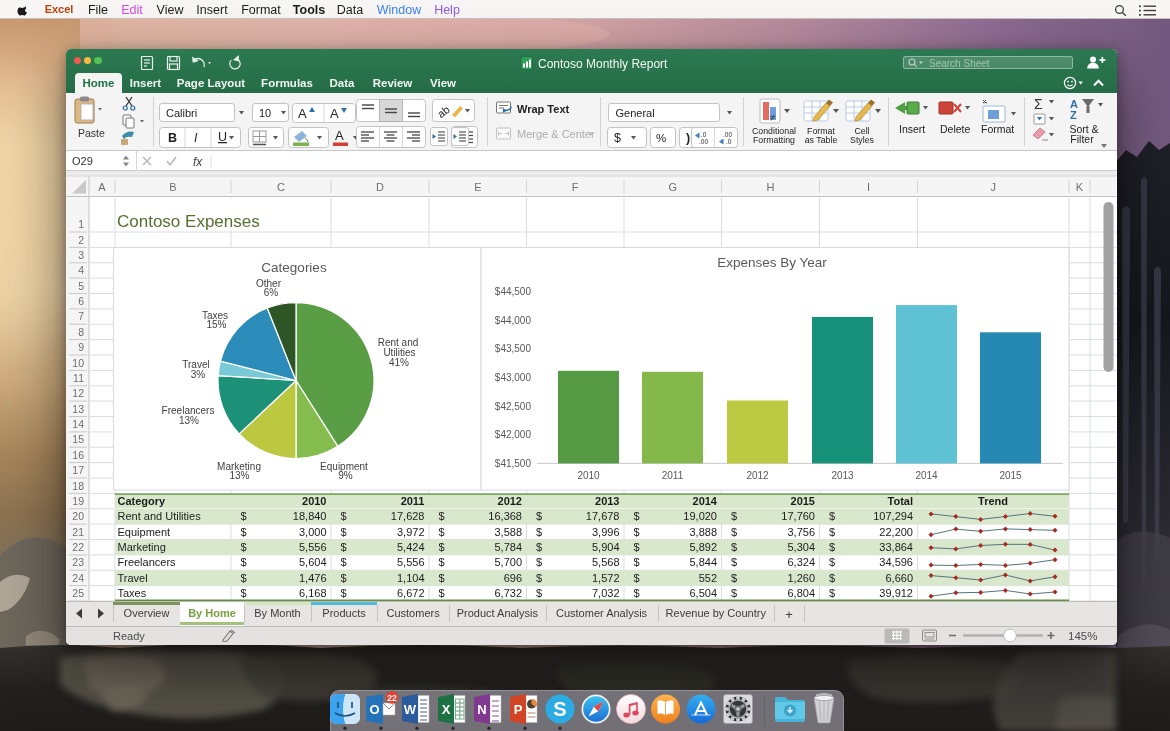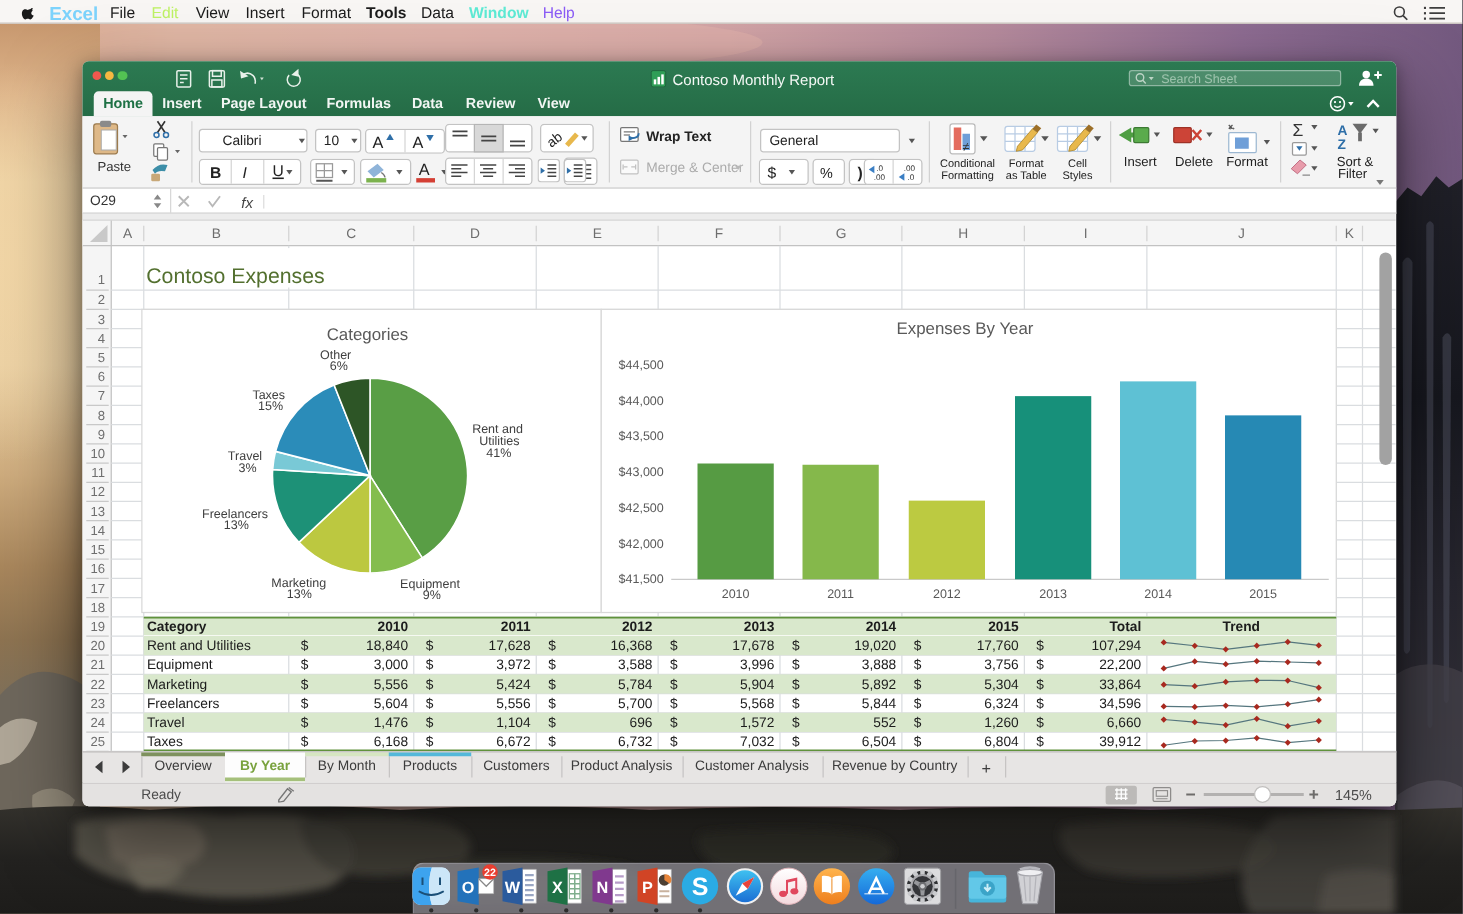--- a/index.html
+++ b/index.html
@@ -79,29 +79,29 @@
 <path d="M1020,652 Q1070,646 1116,652 L1116,731 L1000,731 Q980,690 1020,652 Z" fill="#4a4741" opacity="0.8"></path>
 <path d="M1060,700 Q1090,690 1116,700 L1116,731 L1054,731 Z" fill="#5b574f" opacity="0.6"></path>
 </g>
 </svg>
 
 <div class="abs" style="left:0;top:0;width:1170px;height:19px;background:#f8f6f4;border-bottom:1px solid #c9c2bc"></div>
 <svg class="abs" style="left:17px;top:4px" width="13.5" height="13" viewBox="0 0 16 14">
  <path d="M8.6,3.4 c0.5,-0.7 1.4,-1.2 2.2,-1.2 0.1,0.9 -0.3,1.7 -0.8,2.3 -0.5,0.6 -1.3,1.1 -2.1,1 -0.1,-0.8 0.3,-1.6 0.7,-2.1 Z" fill="#1a1a1a"></path>
  <path d="M11.8,9.2 c-0.3,0.8 -0.5,1.1 -0.9,1.8 -0.6,0.9 -1.4,2 -2.4,2 -0.9,0 -1.1,-0.6 -2.3,-0.6 -1.2,0 -1.5,0.6 -2.3,0.6 -1,0 -1.7,-1 -2.3,-1.9 C0.4,9.5 0.2,6.6 1.1,5.1 c0.6,-1.1 1.6,-1.7 2.6,-1.7 1,0 1.6,0.6 2.4,0.6 0.8,0 1.3,-0.6 2.4,-0.6 0.9,0 1.8,0.5 2.4,1.3 -2.1,1.2 -1.8,4.1 0.9,4.5 Z" fill="#1a1a1a"></path>
 </svg>
-<div class="abs" style="left:59px;top:2.5px;transform:translateX(-50%);font-size:15px;font-weight:700;color:#7dd3fc">Excel</div>
+<div class="abs" style="left:59px;top:2.5px;transform:translateX(-50%);font-size:11px;font-weight:700;color:#c2410c">Excel</div>
 <div class="abs" style="left:98px;top:2.5px;transform:translateX(-50%);font-size:12.5px;font-weight:400;color:#1c1c1c">File</div>
-<div class="abs" style="left:132px;top:2.5px;transform:translateX(-50%);font-size:12.5px;font-weight:400;color:#bef264">Edit</div>
+<div class="abs" style="left:132px;top:2.5px;transform:translateX(-50%);font-size:12.5px;font-weight:400;color:#d946ef">Edit</div>
 <div class="abs" style="left:170px;top:2.5px;transform:translateX(-50%);font-size:12.5px;font-weight:400;color:#1c1c1c">View</div>
 <div class="abs" style="left:212px;top:2.5px;transform:translateX(-50%);font-size:12.5px;font-weight:400;color:#1c1c1c">Insert</div>
 <div class="abs" style="left:261px;top:2.5px;transform:translateX(-50%);font-size:12.5px;font-weight:400;color:#1c1c1c">Format</div>
 <div class="abs" style="left:309px;top:2.5px;transform:translateX(-50%);font-size:12.5px;font-weight:700;color:#1c1c1c">Tools</div>
 <div class="abs" style="left:350px;top:2.5px;transform:translateX(-50%);font-size:12.5px;font-weight:400;color:#1c1c1c">Data</div>
-<div class="abs" style="left:399px;top:2.5px;transform:translateX(-50%);font-size:12.5px;font-weight:700;color:#5eead4">Window</div>
+<div class="abs" style="left:399px;top:2.5px;transform:translateX(-50%);font-size:12.5px;font-weight:400;color:#3b82f6">Window</div>
 <div class="abs" style="left:447px;top:2.5px;transform:translateX(-50%);font-size:12.5px;font-weight:400;color:#8b5cf6">Help</div>
 <svg class="abs" style="left:1114px;top:4px" width="13" height="13" viewBox="0 0 13 13">
     <circle cx="5.5" cy="5.5" r="3.9" fill="none" stroke="#3e3e3e" stroke-width="1.3"></circle>
     <line x1="8.5" y1="8.5" x2="11.8" y2="11.8" stroke="#3e3e3e" stroke-width="1.4"></line>
   </svg>
 <svg class="abs" style="left:1139px;top:5px" width="18" height="11" viewBox="0 0 18 11">
     <g stroke="#3e3e3e" stroke-width="1.4">
       <line x1="4.5" y1="1.2" x2="17" y2="1.2"></line>
       <line x1="4.5" y1="5.5" x2="17" y2="5.5"></line>
       <line x1="4.5" y1="9.8" x2="17" y2="9.8"></line>
@@ -187,21 +187,21 @@
 <path d="M8,1 L14,10 M14,1 L8,10" stroke="#333" stroke-width="1.3"></path>
       <circle cx="7.2" cy="12" r="2" fill="none" stroke="#2f6fa8" stroke-width="1.2"></circle>
       <circle cx="14.8" cy="12" r="2" fill="none" stroke="#2f6fa8" stroke-width="1.2"></circle>
 <rect x="5" y="19" width="8" height="10" rx="1" fill="#fff" stroke="#777" stroke-width="1"></rect>
       <rect x="8" y="22" width="8" height="10" rx="1" fill="#fff" stroke="#777" stroke-width="1"></rect>
 <path d="M22,24 l4,0 l-2,2.6 Z" fill="#666"></path>
 <path d="M4,40 q5,-6 12,-4 l-2,5 q-6,-1 -8,2 Z" fill="#3c8ea8"></path>
       <rect x="3" y="43" width="7" height="6" rx="1" fill="#c8a878"></rect>
 </g>
   </svg>
-<div class="abs" style="left:159px;top:102.5px;width:87px;height:19.5px;background:#fff;border:1px solid #c3c3c3;border-radius:3px;font-size:11px;color:#222;padding:3px 0 0 18px">Calibri</div>
+<div class="abs" style="left:159px;top:102.5px;width:76px;height:19.5px;background:#fff;border:1px solid #c3c3c3;border-radius:3px;font-size:11px;color:#222;padding:3px 0 0 6px">Calibri</div>
 <svg class="abs" style="left:238px;top:110px" width="8" height="6">
     <path d="M1,1 l5,0 l-2.5,3.5 Z" fill="#555"></path>
   </svg>
 <div class="abs" style="left:252px;top:102.5px;width:37px;height:19.5px;background:#fff;border:1px solid #c3c3c3;border-radius:3px;font-size:11px;color:#222;padding:3px 0 0 6px">10</div>
 <svg class="abs" style="left:280px;top:110px" width="8" height="6">
     <path d="M1,1 l5,0 l-2.5,3.5 Z" fill="#555"></path>
   </svg>
 <svg class="abs" style="left:292px;top:102.5px" width="64" height="20" viewBox="0 0 64 20">
 <rect x="0.5" y="0.5" width="63" height="19" rx="3" fill="#fff" stroke="#c3c3c3"></rect>
     <line x1="32" y1="1" x2="32" y2="19" stroke="#d5d5d5"></line>
@@ -758,21 +758,21 @@
 <div class="abs" style="left:66px;top:601px;width:1050.5px;height:24.5px;background:#e7e5e4;border-top:1px solid #bdbbba"></div>
 <svg class="abs" style="left:74px;top:607.5px" width="32" height="11" viewBox="0 0 32 11">
     <path d="M8,0.5 L2,5.5 L8,10.5 Z" fill="#3c3c3c"></path>
     <path d="M24,0.5 L30,5.5 L24,10.5 Z" fill="#3c3c3c"></path>
   </svg>
 <div class="abs" style="left:146.5px;top:607px;transform:translateX(-50%);font-size:11px;color:#3c3c3c">Overview</div>
 <div class="abs" style="left:113px;top:601.5px;width:67px;height:3.5px;background:#7e915e"></div>
 <div class="abs" style="left:180px;top:605px;width:1px;height:17px;background:#c6c4c3"></div>
 <div class="abs" style="left:180px;top:602px;width:64px;height:23.5px;background:#fdfdfd"></div>
 <div class="abs" style="left:180px;top:621.5px;width:64px;height:3.5px;background:#a5c07b"></div>
-<div class="abs" style="left:212.0px;top:607px;transform:translateX(-50%);font-size:11px;font-weight:700;color:#79a23e">By Year</div>
+<div class="abs" style="left:212.0px;top:607px;transform:translateX(-50%);font-size:11px;font-weight:700;color:#79a23e">By Home</div>
 <div class="abs" style="left:244px;top:605px;width:1px;height:17px;background:#c6c4c3"></div>
 <div class="abs" style="left:277.5px;top:607px;transform:translateX(-50%);font-size:11px;color:#3c3c3c">By Month</div>
 <div class="abs" style="left:244px;top:601.5px;width:67px;height:3.5px;background:#d6e5c2"></div>
 <div class="abs" style="left:311px;top:605px;width:1px;height:17px;background:#c6c4c3"></div>
 <div class="abs" style="left:344.0px;top:607px;transform:translateX(-50%);font-size:11px;color:#3c3c3c">Products</div>
 <div class="abs" style="left:311px;top:601.5px;width:66px;height:3.5px;background:#54b8d9"></div>
 <div class="abs" style="left:377px;top:605px;width:1px;height:17px;background:#c6c4c3"></div>
 <div class="abs" style="left:413.1px;top:607px;transform:translateX(-50%);font-size:11px;color:#3c3c3c">Customers</div>
 <div class="abs" style="left:449.2px;top:605px;width:1px;height:17px;background:#c6c4c3"></div>
 <div class="abs" style="left:497.35px;top:607px;transform:translateX(-50%);font-size:11px;color:#3c3c3c">Product Analysis</div>

